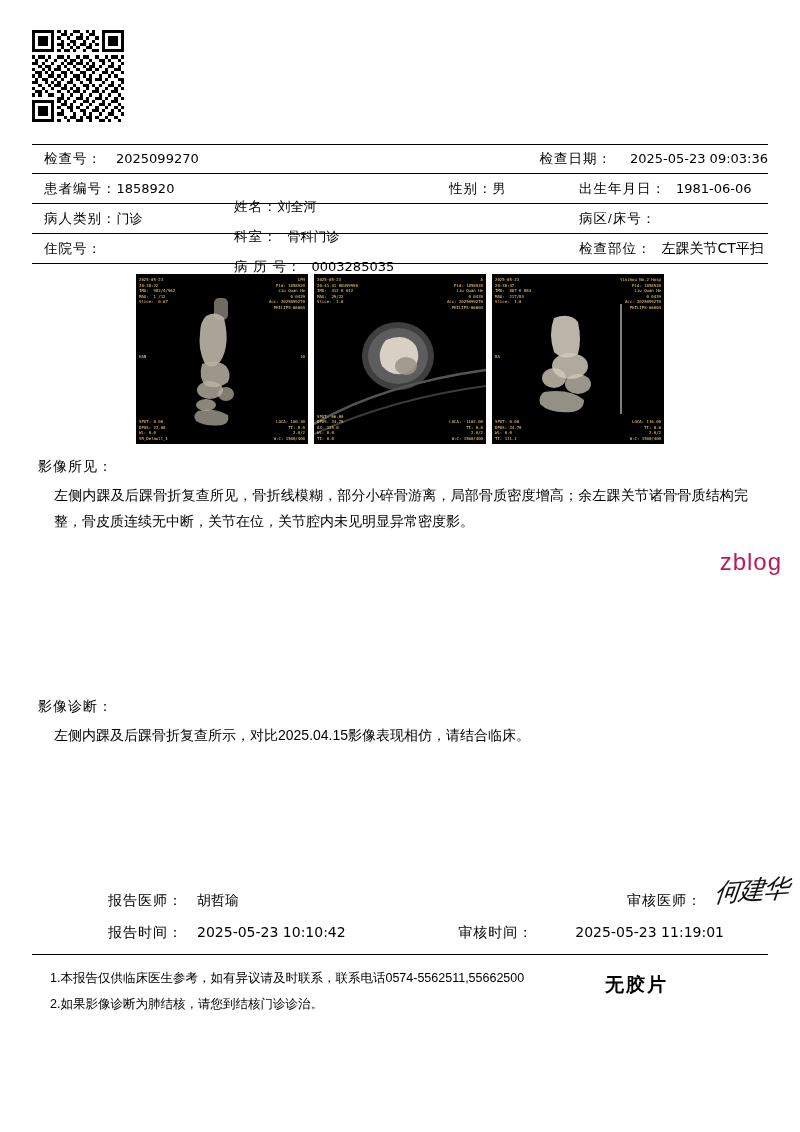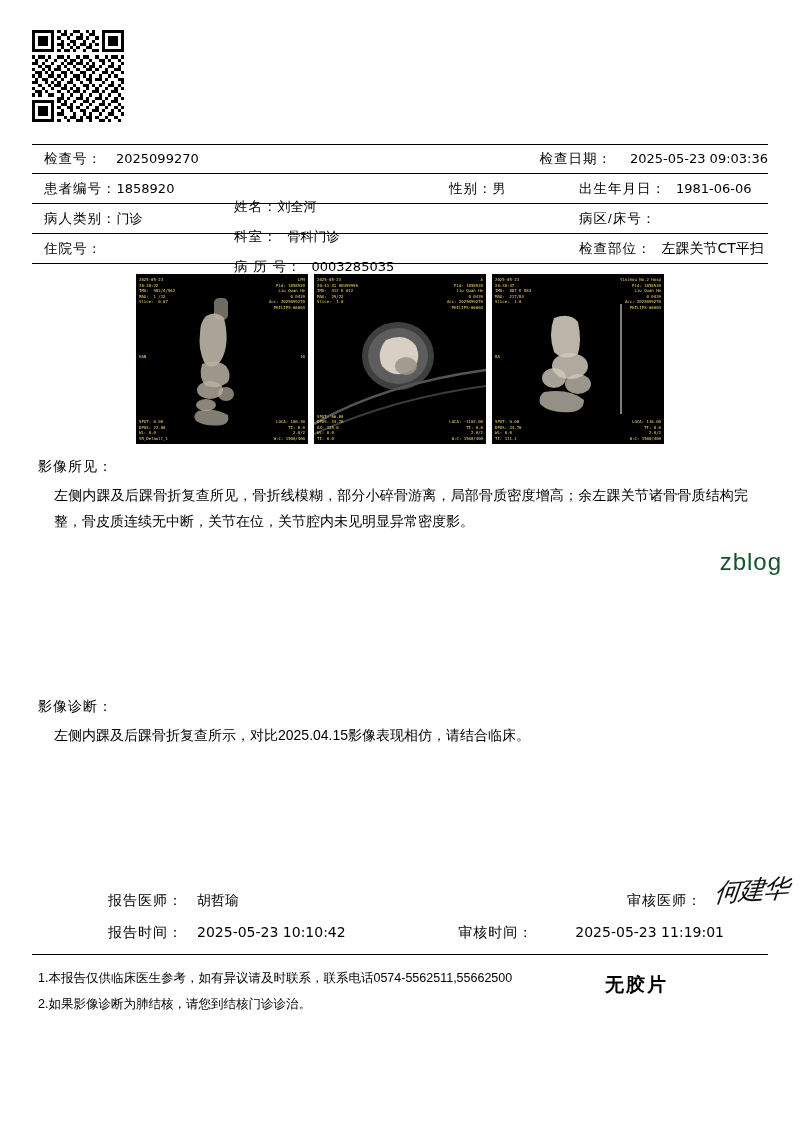--- a/index.html
+++ b/index.html
@@ -183,21 +183,21 @@
     text-align: justify;
   }
   .gap-findings { height: 150px; }
   .gap-diag { height: 120px; }
 
   .watermark {
     position: absolute;
     right: 18px;
     top: 548px;
     font-size: 24px;
-    color: #14532d;
+    color: #be185d;
     font-family: "Liberation Sans", sans-serif;
     letter-spacing: 1px;
   }
 
   
   .sig-row {
     display: flex;
     align-items: flex-end;
     margin-top: 6px;
     font-size: 14px;
@@ -231,21 +231,21 @@
 
   
   .footer {
     border-top: 1.5px solid #000;
     margin-top: 12px;
     padding-top: 10px;
     position: relative;
     font-size: 12.5px;
     line-height: 26px;
   }
-  .footer-note { margin-left: 6px; }
+  .footer-note { margin-left: 18px; }
   .no-film {
     position: absolute;
     right: 100px;
     top: 16px;
     font-size: 19px;
     font-weight: bold;
     font-family: "DejaVu Serif", serif;
     letter-spacing: 2px;
   }
 </style>

